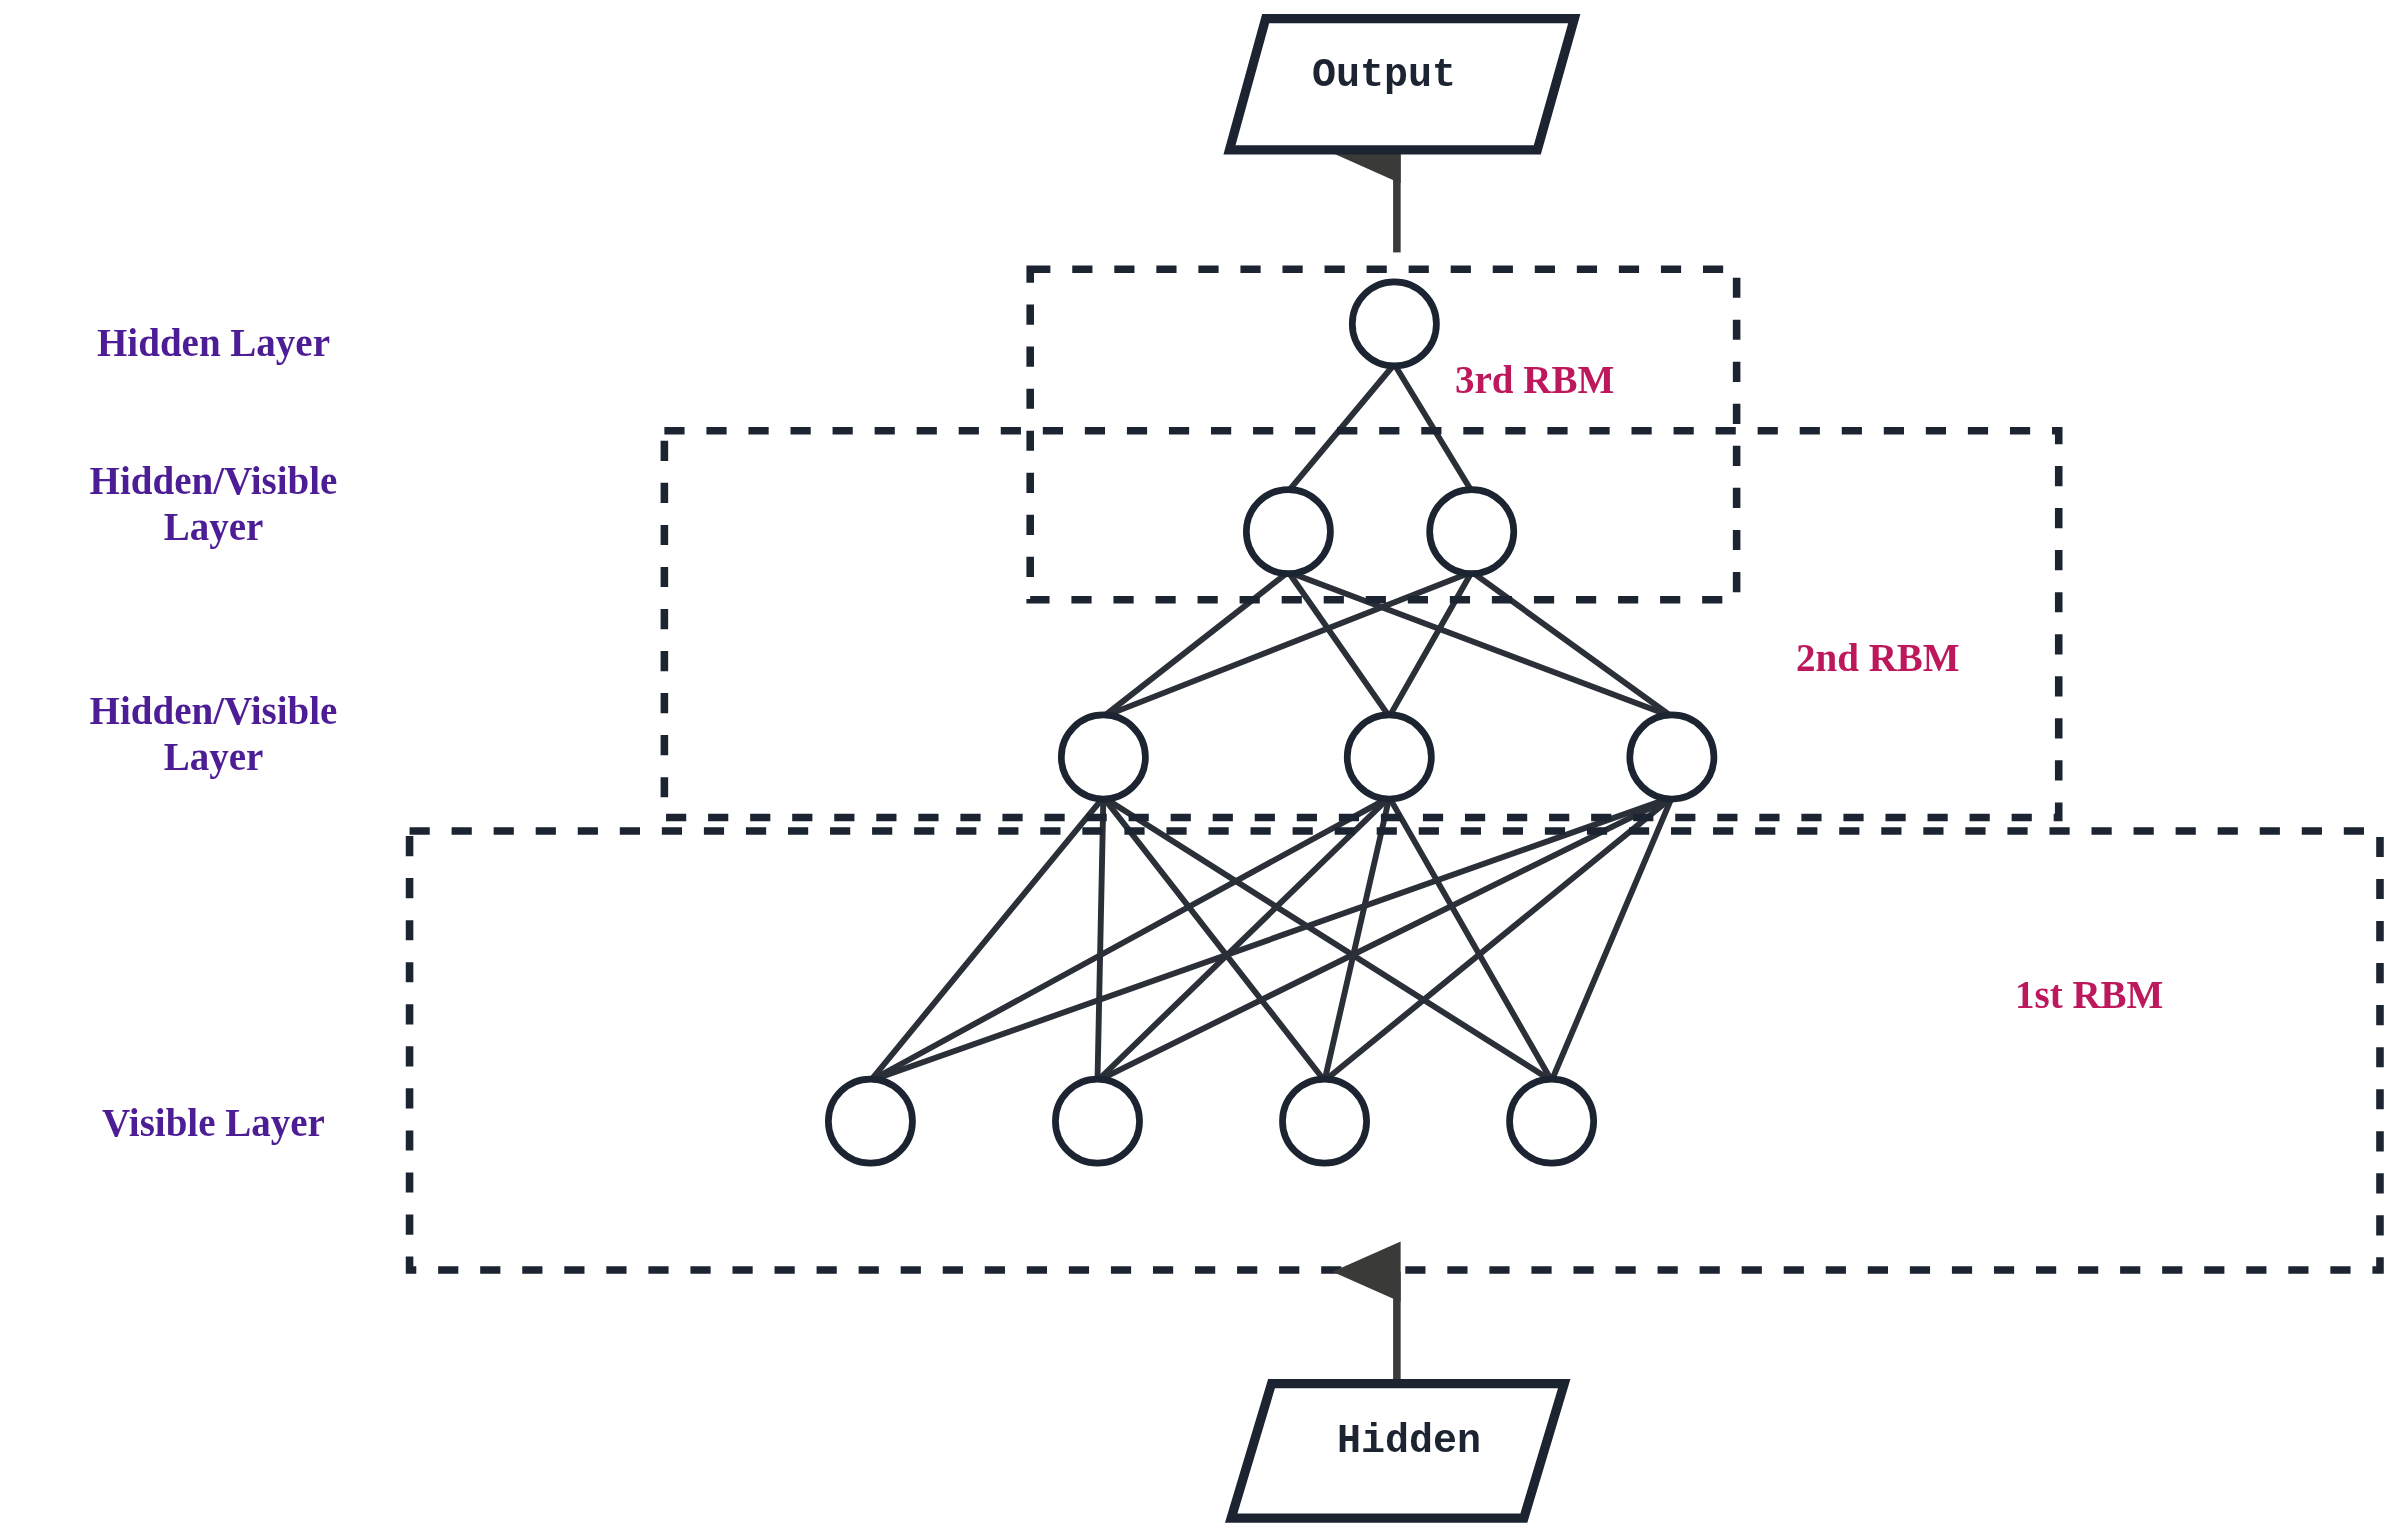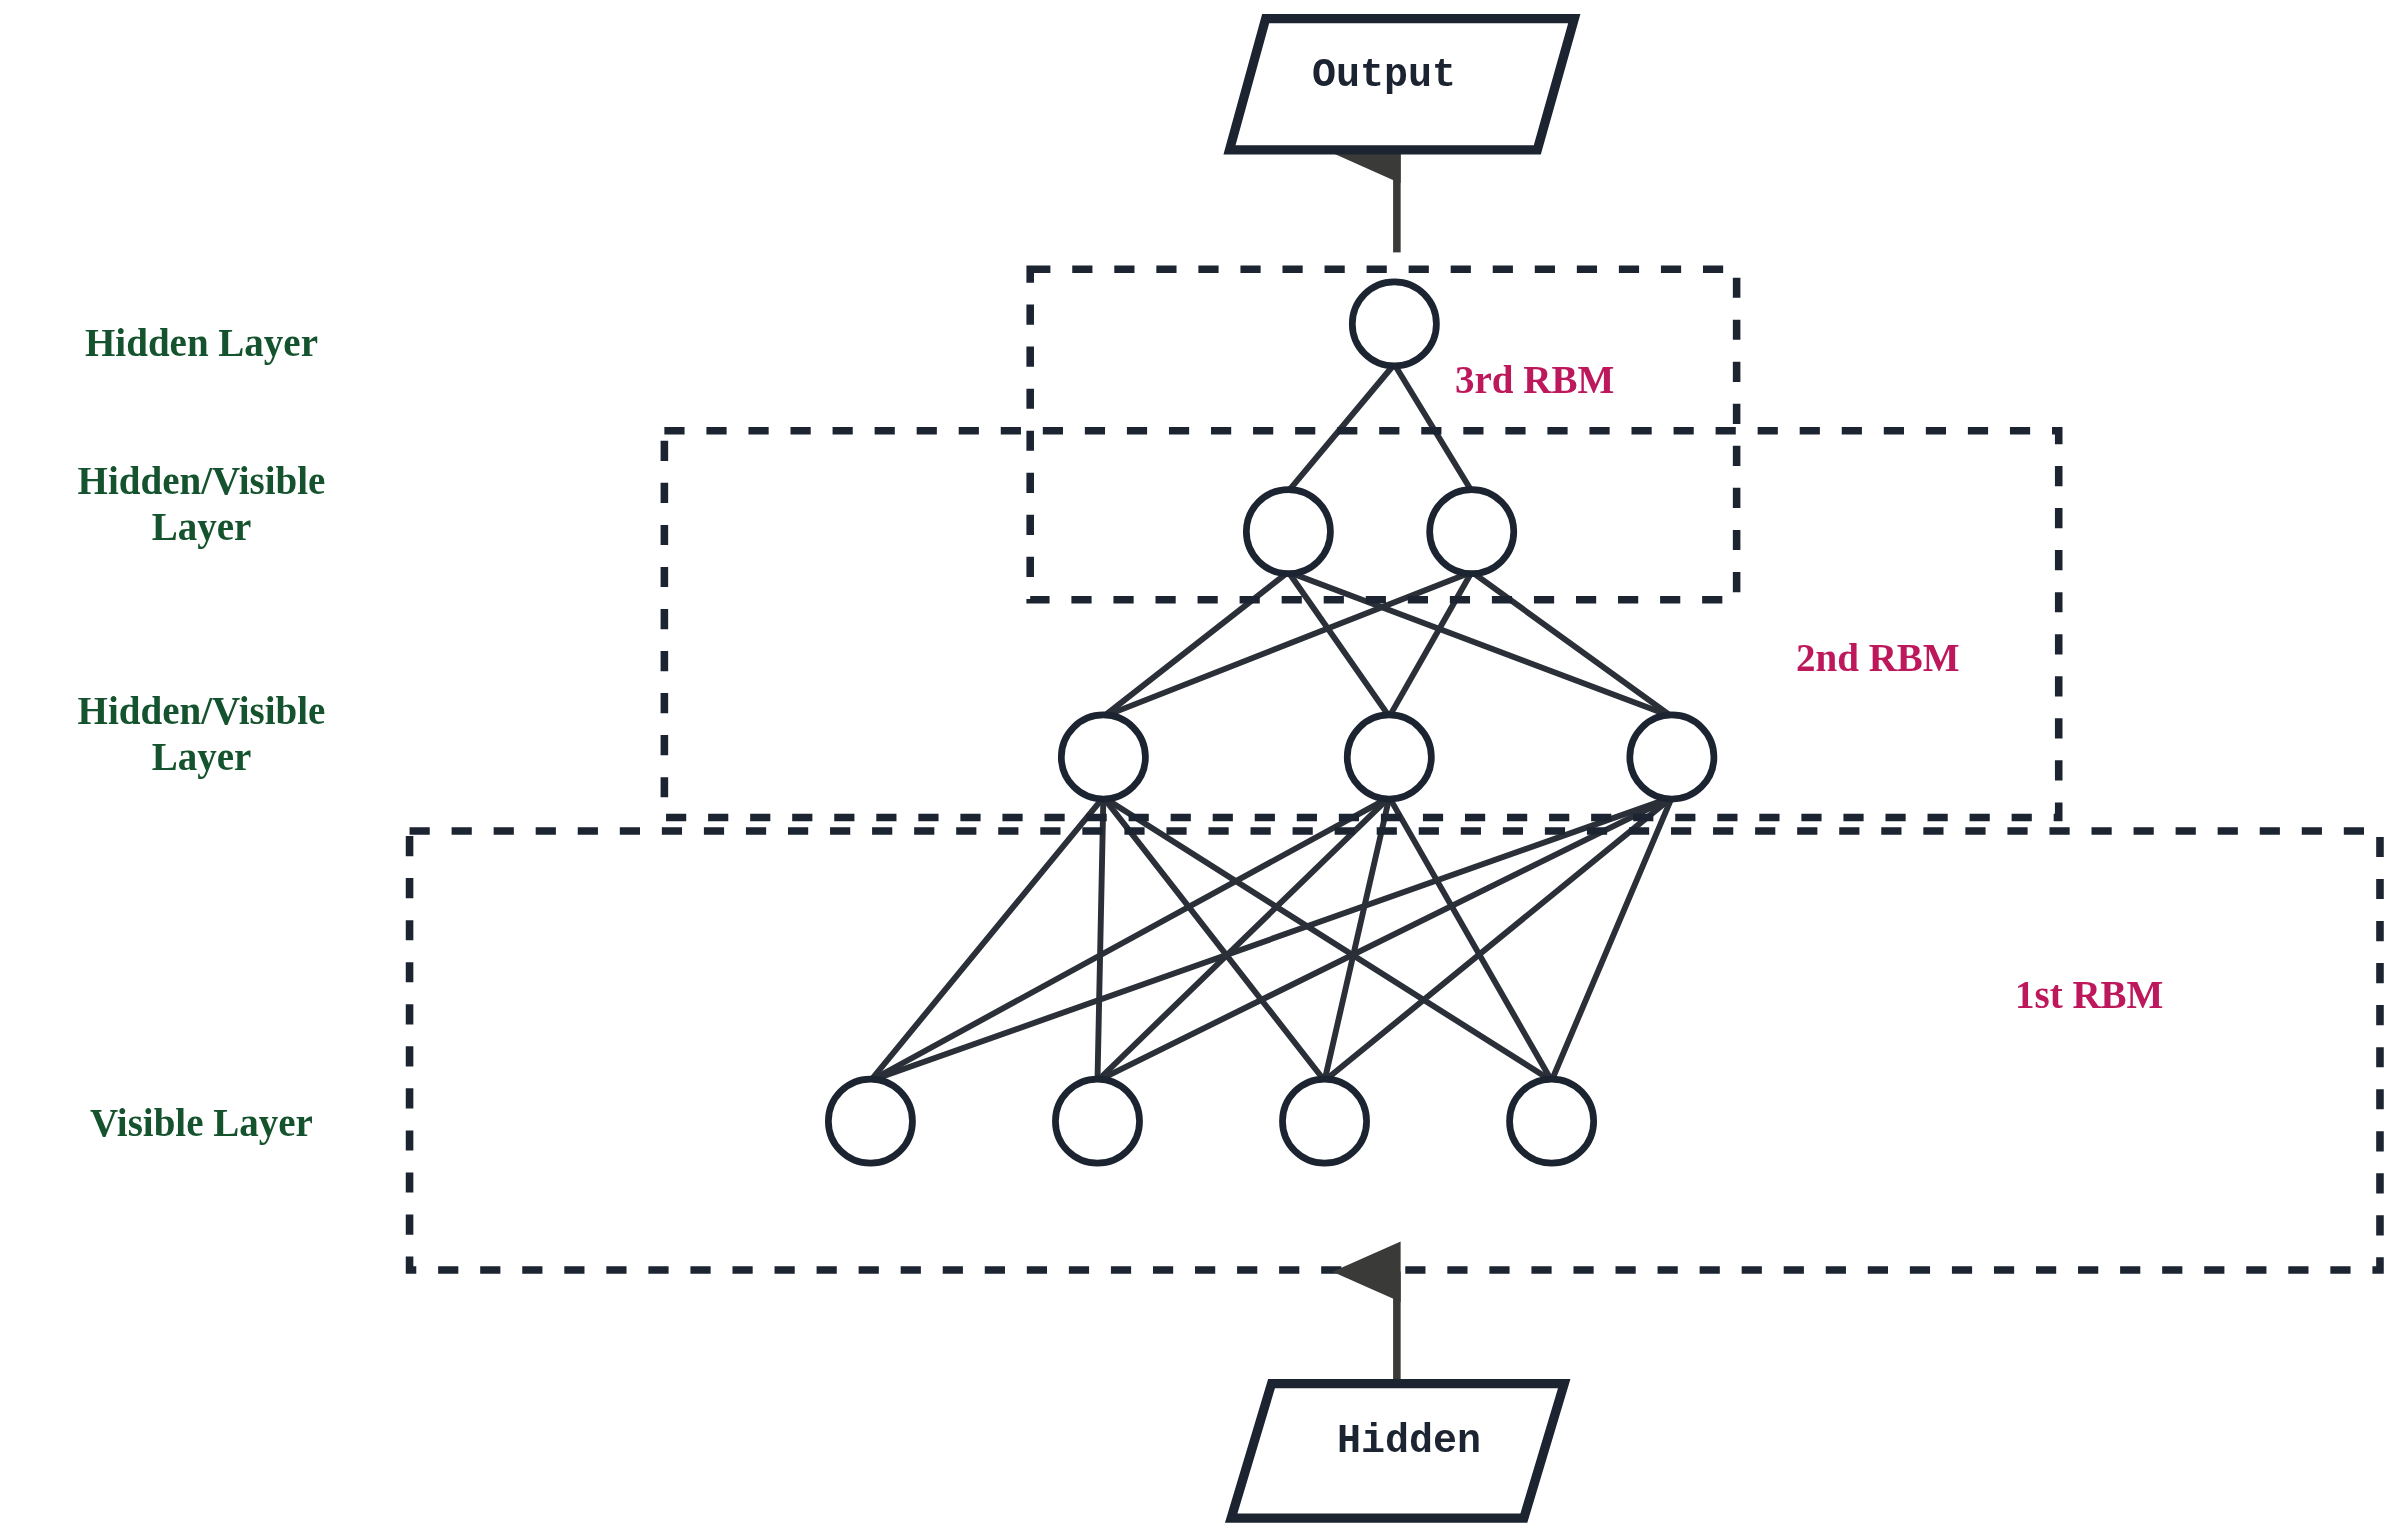--- a/index.html
+++ b/index.html
@@ -24,24 +24,24 @@
     left: 0;
     width: 2401px;
     height: 1535px;
   }
   .side-label {
     position: absolute;
     font-family: "Liberation Serif", "DejaVu Serif", serif;
     font-weight: bold;
     font-size: 39px;
     line-height: 1.18;
-    color: #14532d;
+    color: #4c1d95;
     text-align: center;
     width: 395px;
-    left: 4px;
+    left: 16px;
   }
   .rbm-label {
     position: absolute;
     font-family: "Liberation Serif", "DejaVu Serif", serif;
     font-weight: bold;
     font-size: 39px;
     color: #be185d;
     white-space: nowrap;
   }
   .io-label {

